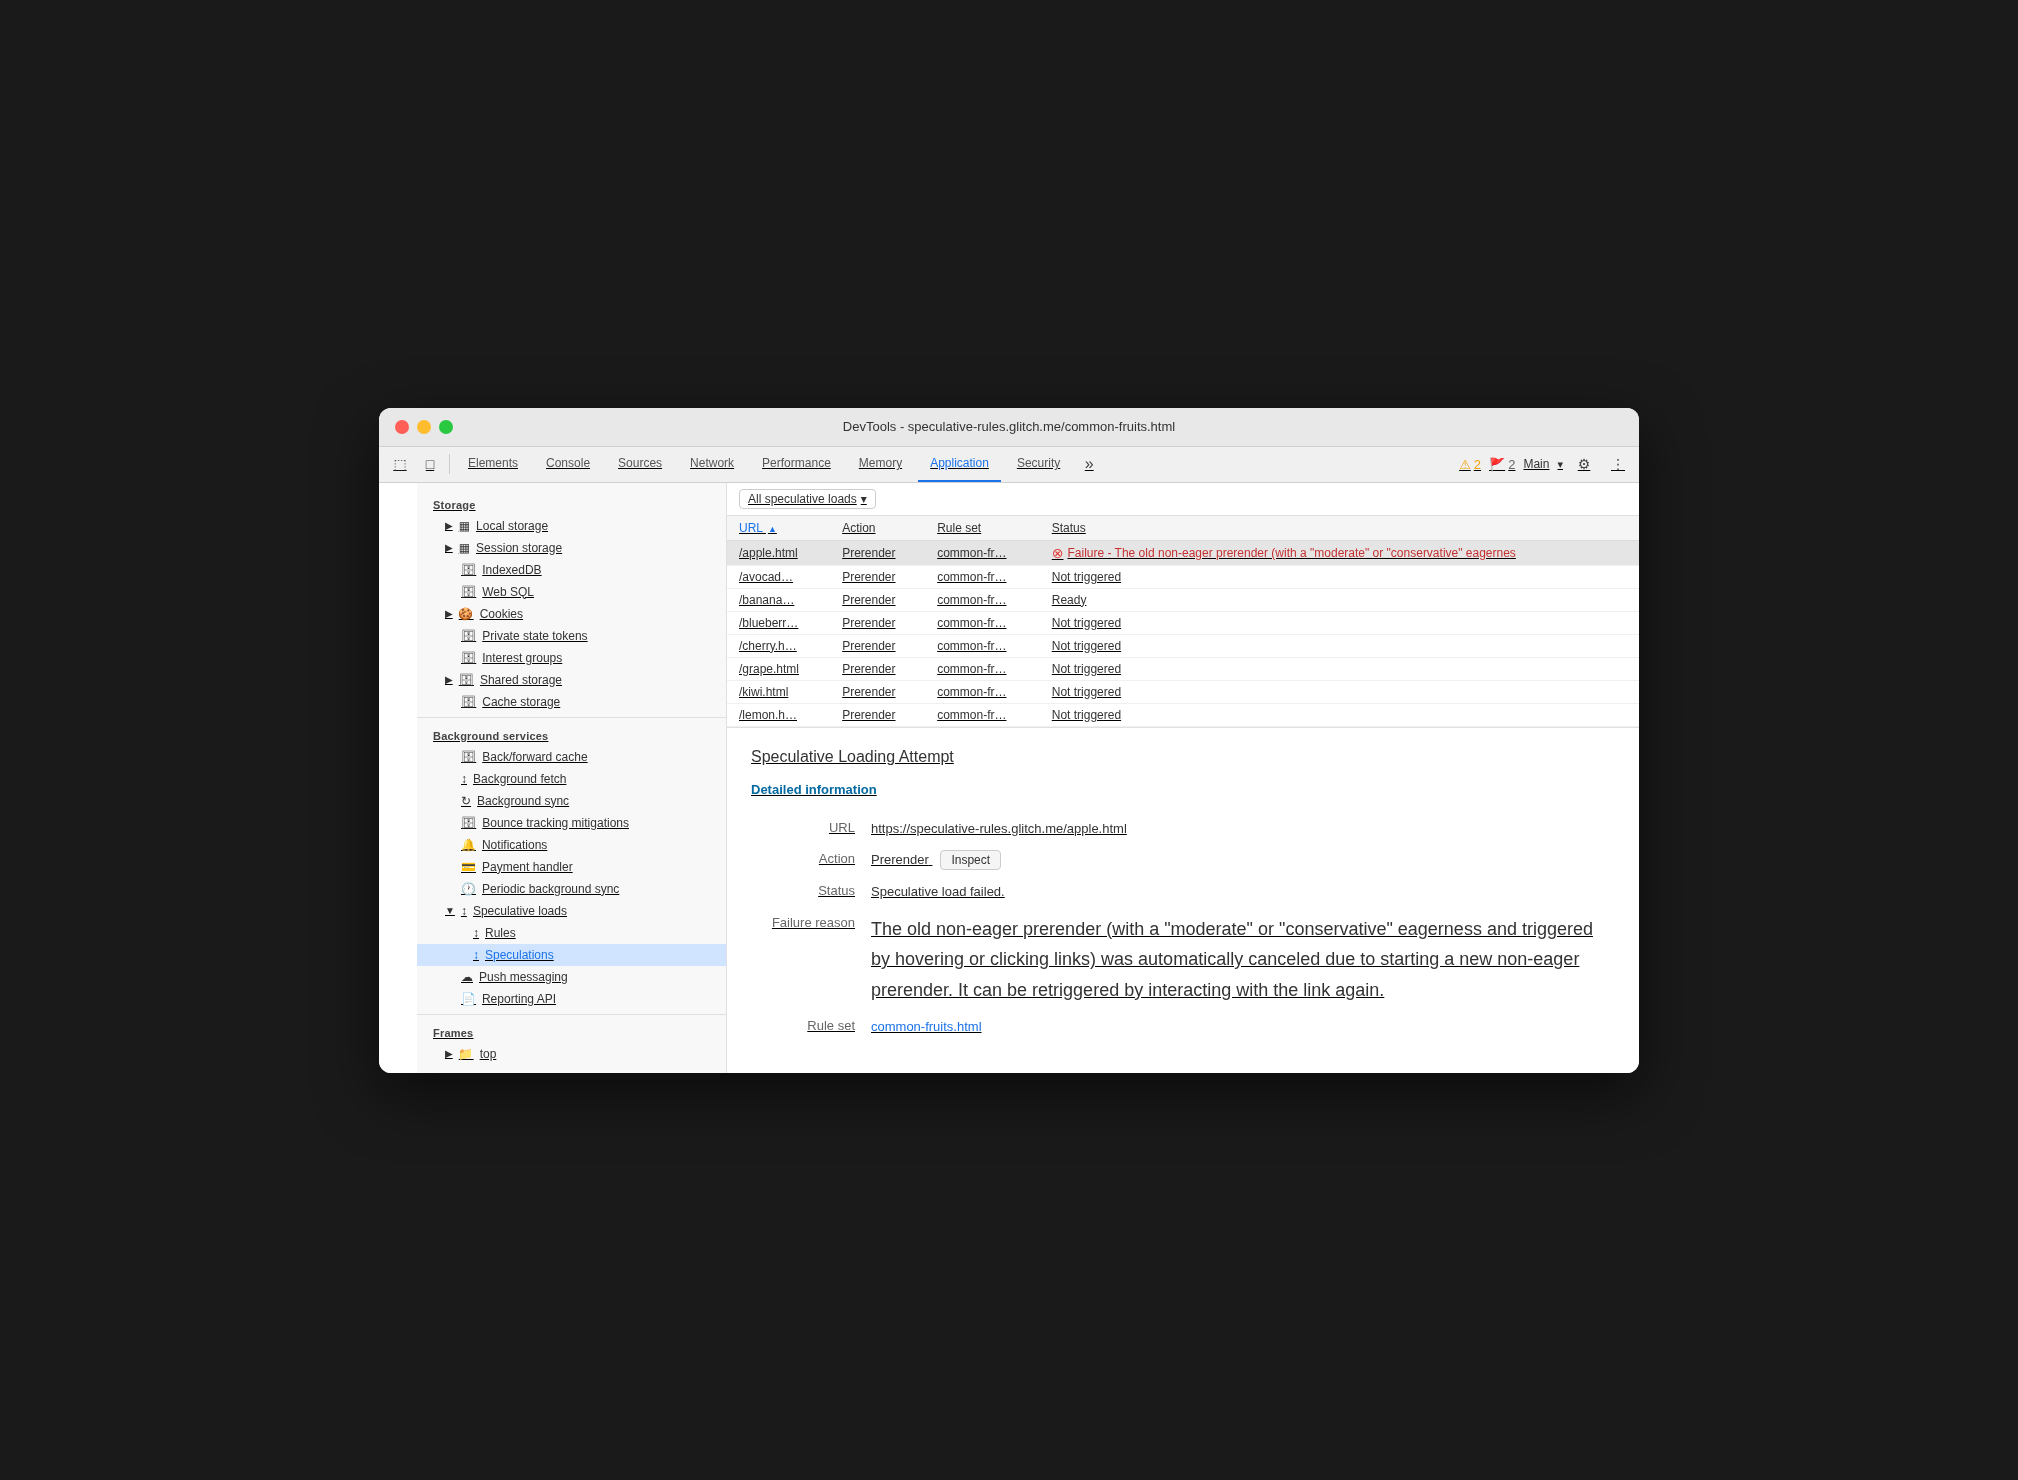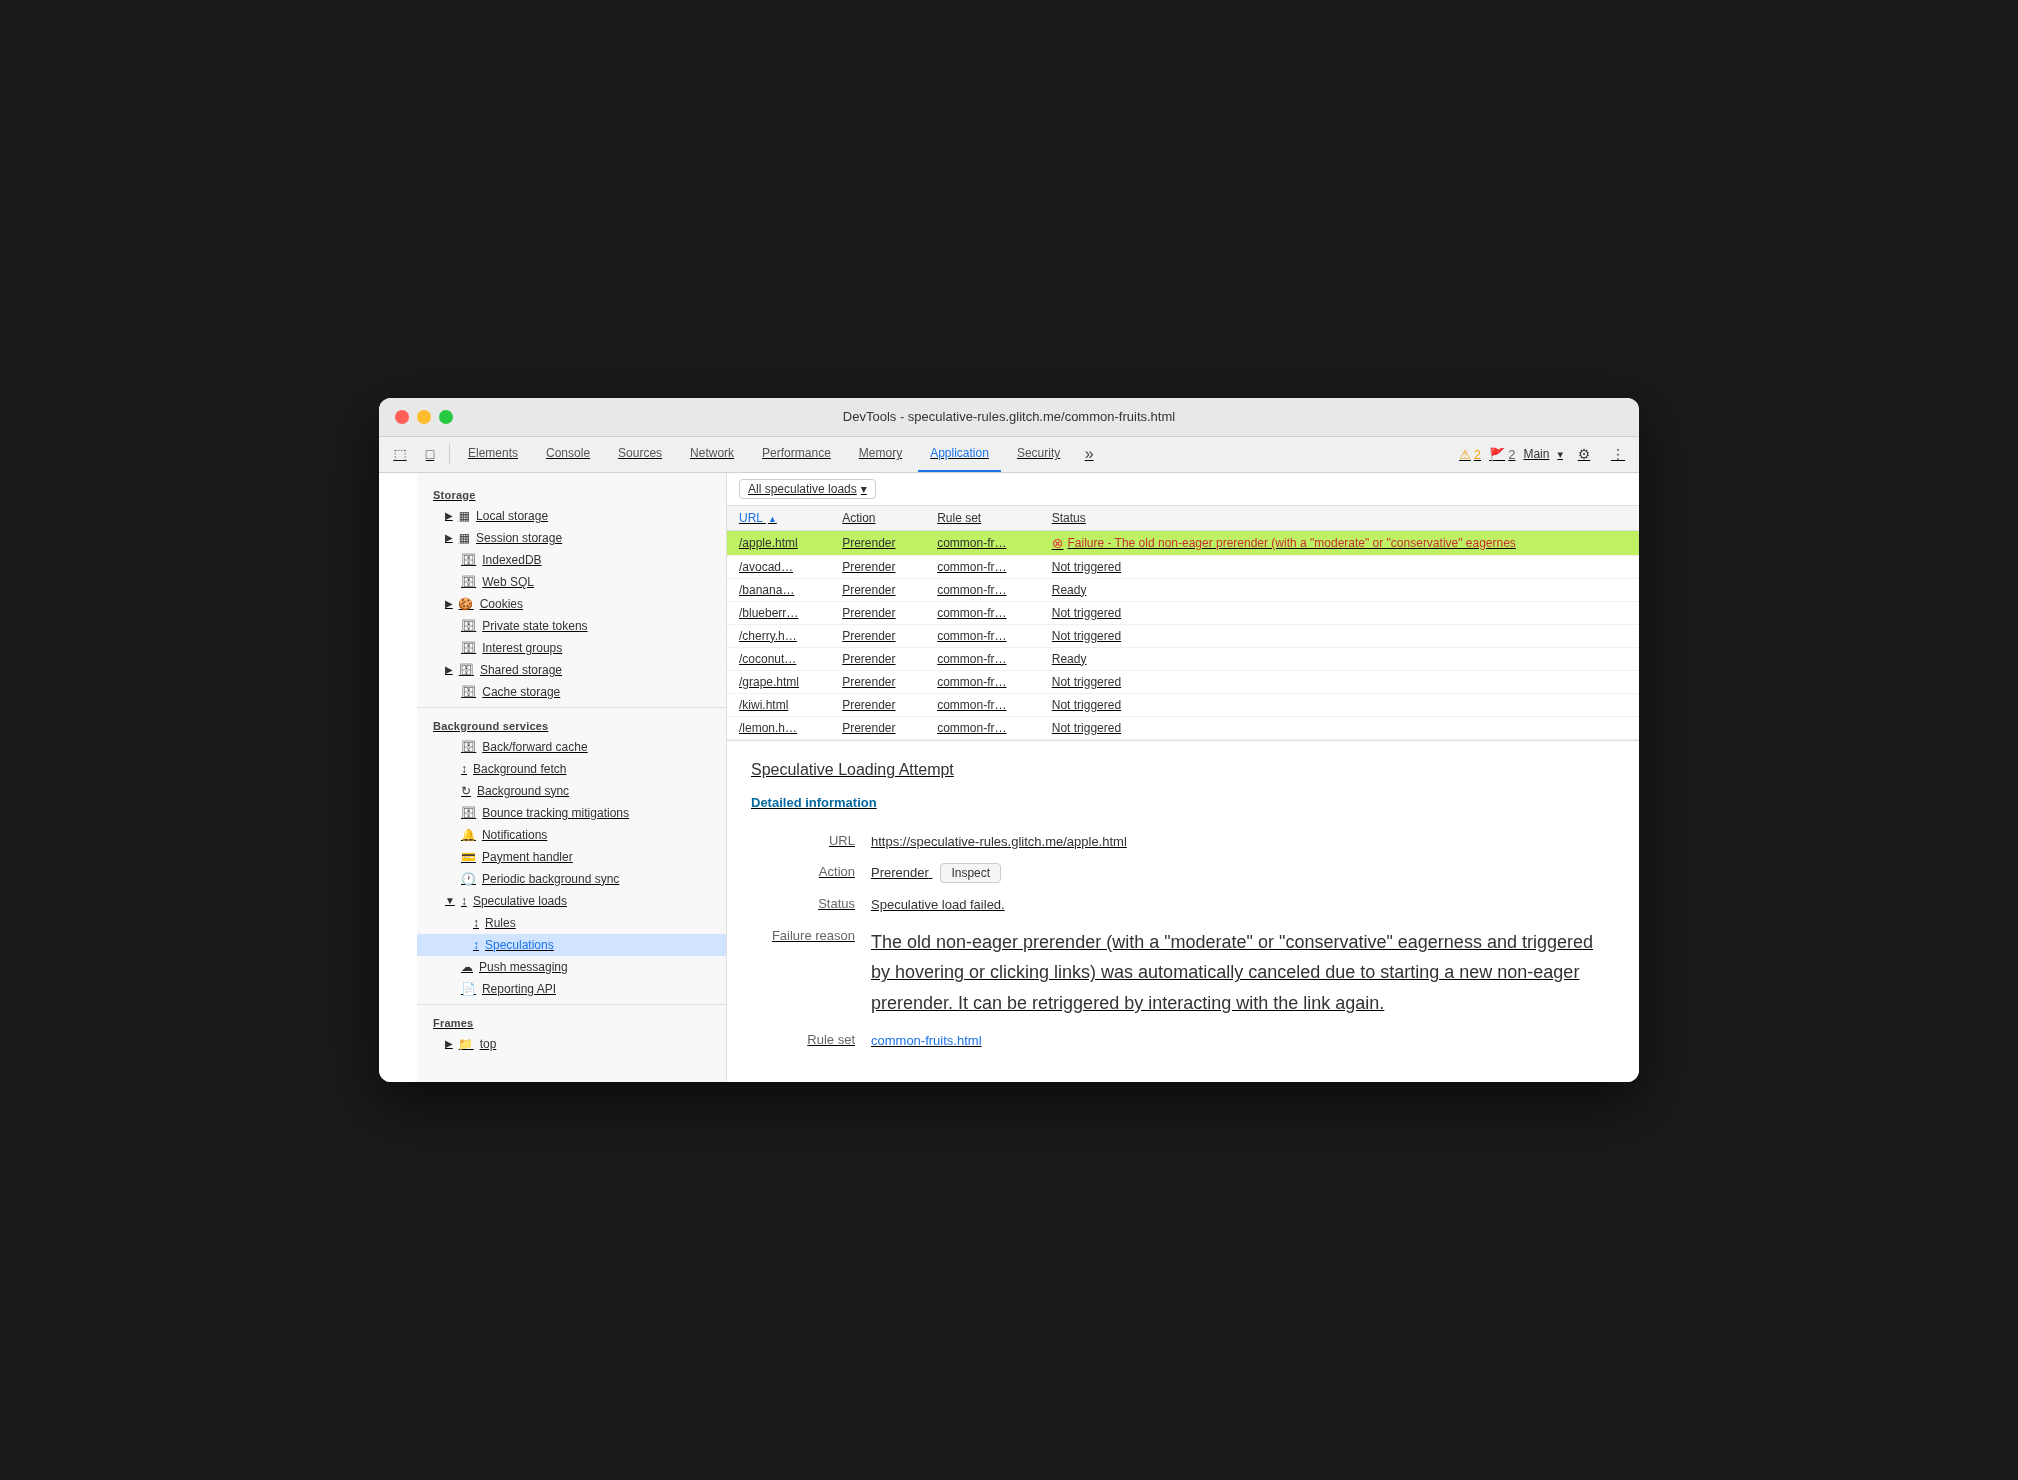--- a/index.html
+++ b/index.html
@@ -178,21 +178,21 @@
     }
     .data-table th.sorted { color: #1a73e8; }
     .sort-icon { font-size: 9px; margin-left: 2px; }
     .data-table td {
       padding: 4px 12px;
       border-bottom: 1px solid #f0f0f0;
       color: #333;
       white-space: nowrap;
       font-size: 12px;
     }
-    .data-table tr.selected td { background: #bef264; }
+    .data-table tr.selected td { background: #e5e5e5; }
     .status-error { color: #c53030; display: flex; align-items: center; gap: 4px; }
     .status-error-icon { color: #e53e3e; font-size: 14px; }
     .detail-panel {
       flex: 1;
       overflow-y: auto;
       padding: 20px 24px;
     }
     .detail-title {
       font-size: 16px;
       font-weight: 500;
@@ -483,26 +483,20 @@
                 <td>common-fr…</td>
                 <td>Not triggered</td>
               </tr>
               <tr>
                 <td>/cherry.h…</td>
                 <td>Prerender</td>
                 <td>common-fr…</td>
                 <td>Not triggered</td>
               </tr>
               <tr>
-                <td>/coconut…</td>
-                <td>Prerender</td>
-                <td>common-fr…</td>
-                <td>Ready</td>
-              </tr>
-              <tr>
                 <td>/grape.html</td>
                 <td>Prerender</td>
                 <td>common-fr…</td>
                 <td>Not triggered</td>
               </tr>
               <tr>
                 <td>/kiwi.html</td>
                 <td>Prerender</td>
                 <td>common-fr…</td>
                 <td>Not triggered</td>

